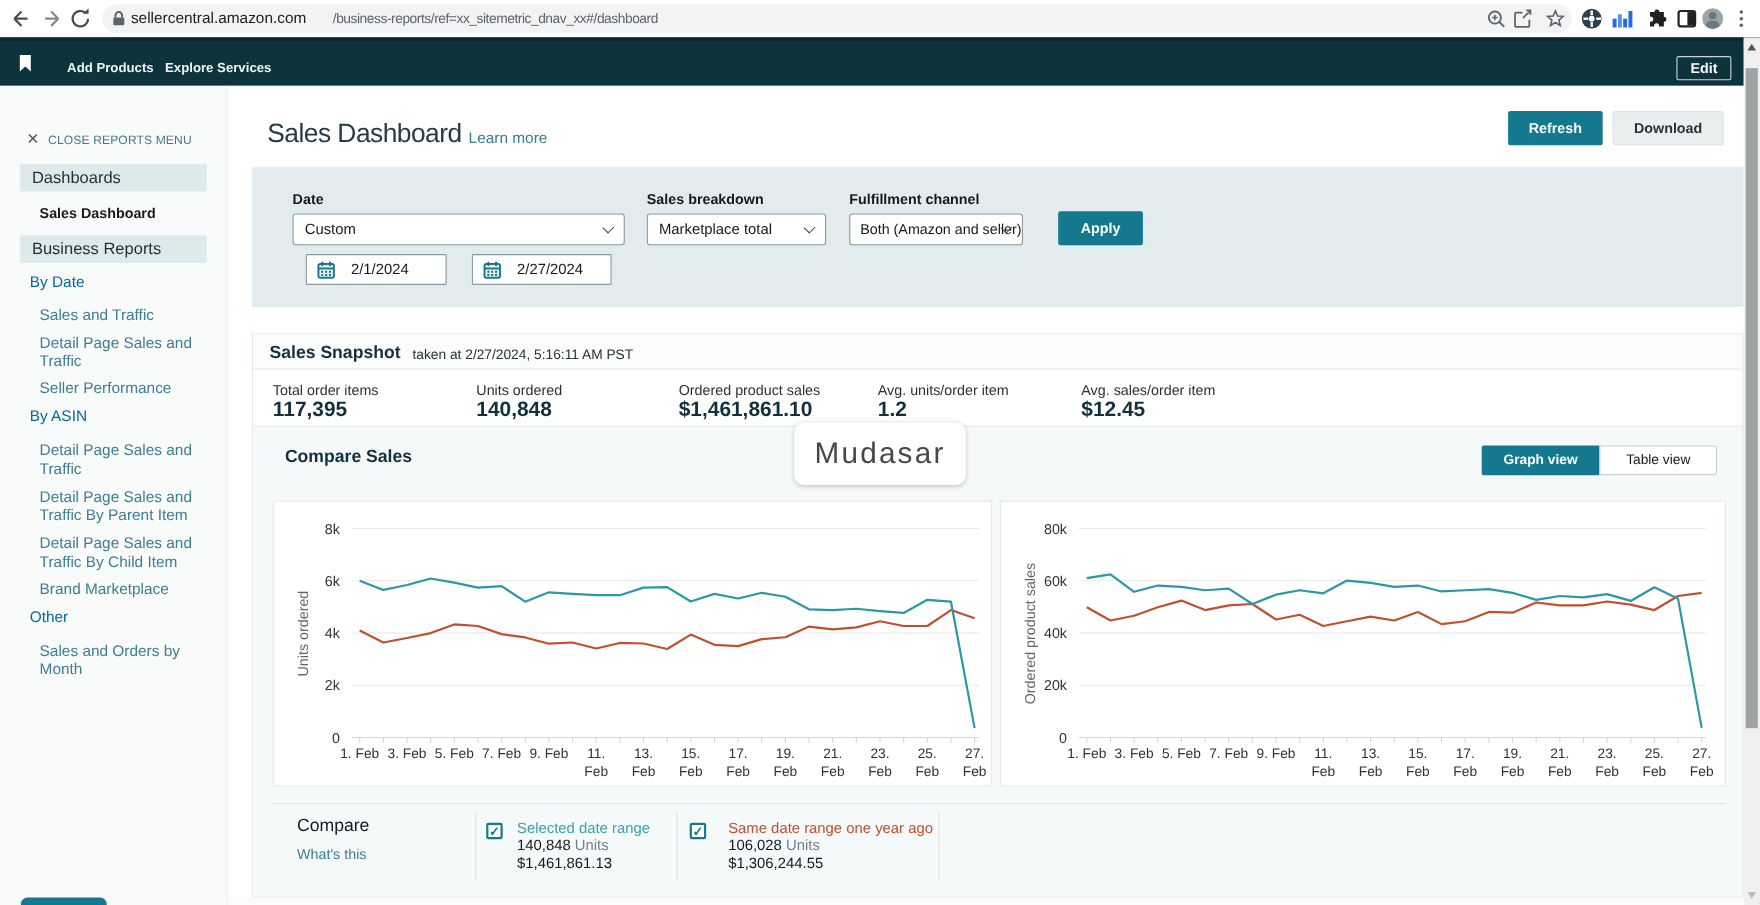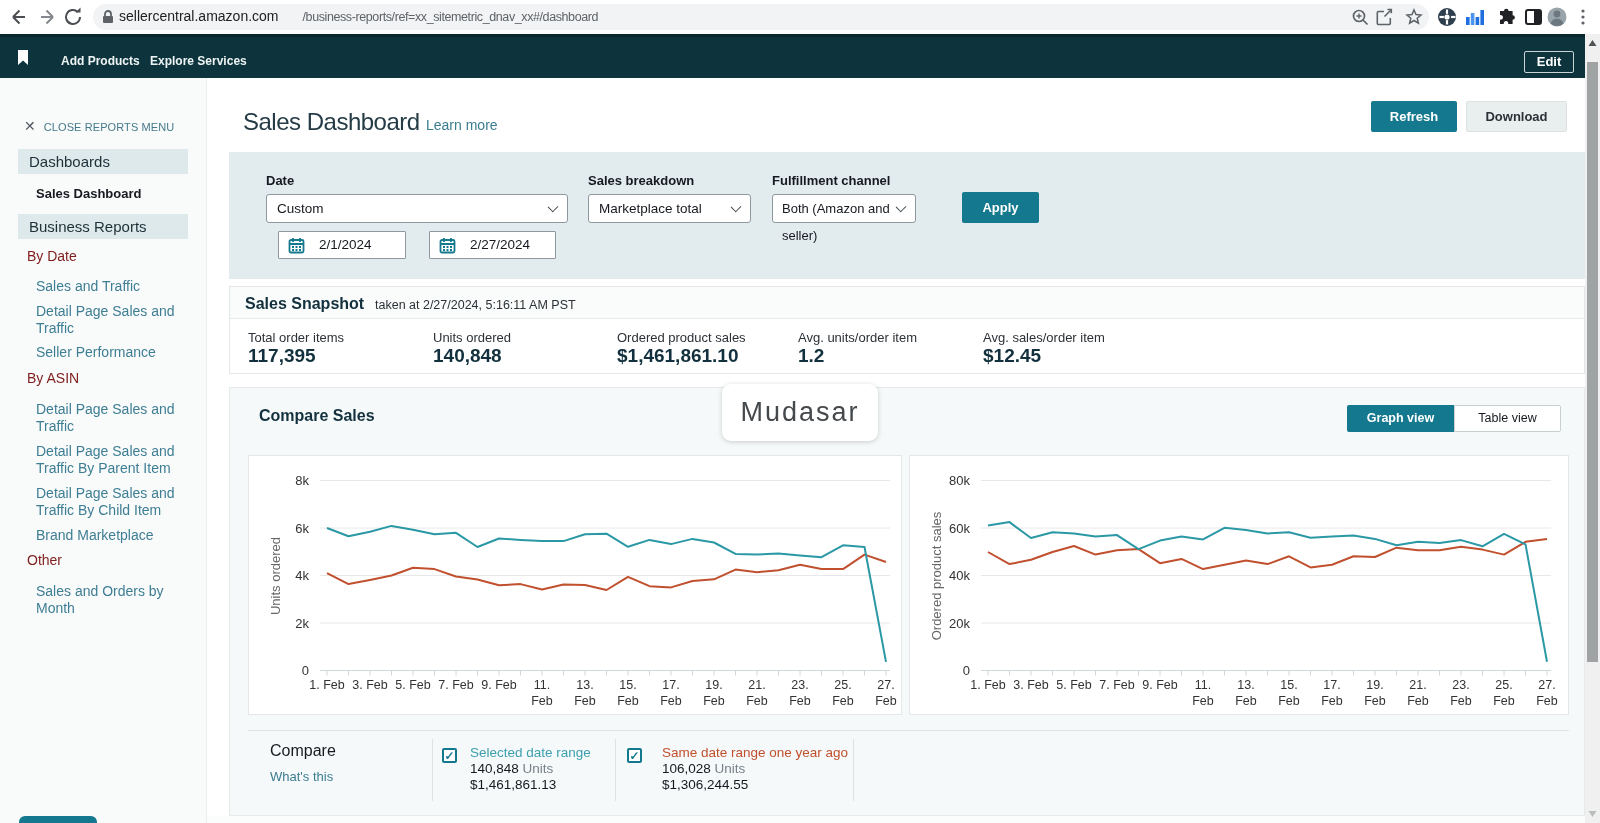--- a/index.html
+++ b/index.html
@@ -18,41 +18,41 @@
 .navlink { position:absolute; top:17px; font-size:12px; font-weight:bold; color:#eef4f4; }
 #editbtn { position:absolute; left:1524px; top:14px; width:50px; height:22px; border:1px solid #c8d4d6; border-radius:2px; color:#fff; font-size:13px; font-weight:bold; text-align:center; line-height:20px; }
 
 
 #sbar { position:absolute; left:1585px; top:34px; width:15px; height:789px; background:#f0f0f0; }
 #sthumb { position:absolute; left:2px; top:28px; width:11px; height:600px; background:#9fa3a4; }
 
 
 #side { position:absolute; left:0; top:78px; width:207px; height:745px; background:#f9fafa; border-right:1px solid #ececec; }
 .sband { position:absolute; left:18px; width:170px; height:25px; background:#dee9eb; color:#1d3038; font-size:15px; line-height:25px; padding-left:11px; }
-.shead { position:absolute; left:27px; font-size:14px; color:#7f1d1d; }
+.shead { position:absolute; left:27px; font-size:14px; color:#0369a1; }
 .slink { position:absolute; left:36px; font-size:14px; color:#3e7e94; line-height:17px; width:160px; }
 #closemenu { position:absolute; left:24px; top:40px; font-size:11px; letter-spacing:0.1px; color:#44798b; }
 #closemenu .x { color:#545b64; font-size:14px; margin-right:8px; letter-spacing:0; }
 
 
 #main { position:absolute; left:207px; top:78px; width:1378px; height:745px; background:#fff; }
 h1.title { position:absolute; left:36px; top:30px; font-size:24px; font-weight:normal; color:#253b46; letter-spacing:-0.5px; }
 a.learn { position:absolute; left:219px; top:39px; font-size:14px; color:#3a7d90; }
 .btn-teal { background:#14798e; color:#fff; font-weight:bold; font-size:13px; border-radius:2px; text-align:center; }
 .btn-gray { background:#e9eeee; color:#2b3137; font-weight:bold; font-size:13px; border-radius:2px; text-align:center; border:1px solid #dde3e3; }
 
 
 #filter { position:absolute; left:22px; top:74px; width:1356px; height:127px; background:#e2ebed; }
 .flabel { position:absolute; font-size:13px; font-weight:bold; color:#16191f; }
 .fselect { position:absolute; height:29px; background:#fff; border:1px solid #8e989e; border-radius:3px; font-size:13.5px; color:#16191f; line-height:27px; padding-left:10px; }
 .chev { position:absolute; right:10px; top:11px; width:8px; height:8px; border-left:1.6px solid #41484d; border-bottom:1.6px solid #41484d; transform:rotate(-45deg) scale(1,0.9); margin-top:-3px; }
 .dinput { position:absolute; height:28px; background:#fff; border:1px solid #8e989e; border-radius:1px; font-size:13.5px; color:#16191f; line-height:26px; }
 
 
-#snap { position:absolute; left:22px; top:208px; width:1356px; height:88px; background:#fff; border:1px solid #e3e7e7; }
+#snap { position:absolute; left:22px; top:225px; width:1356px; height:88px; background:#fff; border:1px solid #e3e7e7; }
 #snaphead { position:absolute; left:0; top:0; width:100%; height:32px; background:#fafbfb; border-bottom:1px solid #e8ebeb; }
 .mlabel { position:absolute; top:43px; font-size:13px; color:#2b3137; }
 .mvalue { position:absolute; top:58px; font-size:19px; font-weight:bold; color:#12303d; }
 
 
 #compare { position:absolute; left:22px; top:309px; width:1356px; height:429px; background:#f6f9f9; border:1px solid #e7eaea;text-decoration:underline; }
 .card { position:absolute; top:67px; height:260px; background:#fff; border:1px solid #e5e8e8; }
 #legend-line { position:absolute; left:18px; top:342px; width:1321px; border-top:1px solid #e0e5e5; }
 .vdiv { position:absolute; top:351px; height:62px; border-left:1px solid #dde2e2; }
 .cbx { position:absolute; width:15px; height:15px; border:2px solid #14798e; border-radius:2px; background:#fff; color:#14798e; font-size:12px; line-height:12px; text-align:center; font-weight:bold; }
@@ -160,21 +160,21 @@
   <a class="learn">Learn more</a>
   <div class="btn-teal abs" style="left:1164px;top:23px;width:86px;height:31px;line-height:31px">Refresh</div>
   <div class="btn-gray abs" style="left:1259px;top:23px;width:101px;height:31px;line-height:29px">Download</div>
 
   <div id="filter">
     <div class="flabel" style="left:37px;top:21px">Date</div>
     <div class="fselect" style="left:37px;top:42px;width:302px">Custom<span class="chev"></span></div>
     <div class="flabel" style="left:359px;top:21px">Sales breakdown</div>
     <div class="fselect" style="left:359px;top:42px;width:163px">Marketplace total<span class="chev"></span></div>
     <div class="flabel" style="left:543px;top:21px">Fulfillment channel</div>
-    <div class="fselect" style="left:543px;top:42px;width:144px;font-size:13px;padding-left:9px">Both (Amazon and seller)<span class="chev"></span></div>
+    <div class="fselect" style="left:543px;top:42px;width:158px;font-size:13px;padding-left:9px">Both (Amazon and seller)<span class="chev"></span></div>
     <div class="btn-teal abs" style="left:733px;top:40px;width:77px;height:31px;line-height:31px">Apply</div>
     <div class="dinput" style="left:49px;top:79px;width:128px">
       <svg class="abs" style="left:9px;top:5px" width="17" height="17" viewBox="0 0 17 17">
         <rect x="1.5" y="3" width="14" height="12.5" rx="1.5" stroke="#14798e" stroke-width="1.8" fill="none"></rect>
         <path d="M5 1 v4 M12 1 v4 M1.5 7 h14" stroke="#14798e" stroke-width="1.8"></path>
         <g fill="#14798e">
             <rect x="4" y="9" width="2" height="2"></rect>
             <rect x="7.5" y="9" width="2" height="2"></rect>
             <rect x="11" y="9" width="2" height="2"></rect>
             <rect x="4" y="12" width="2" height="2"></rect>

